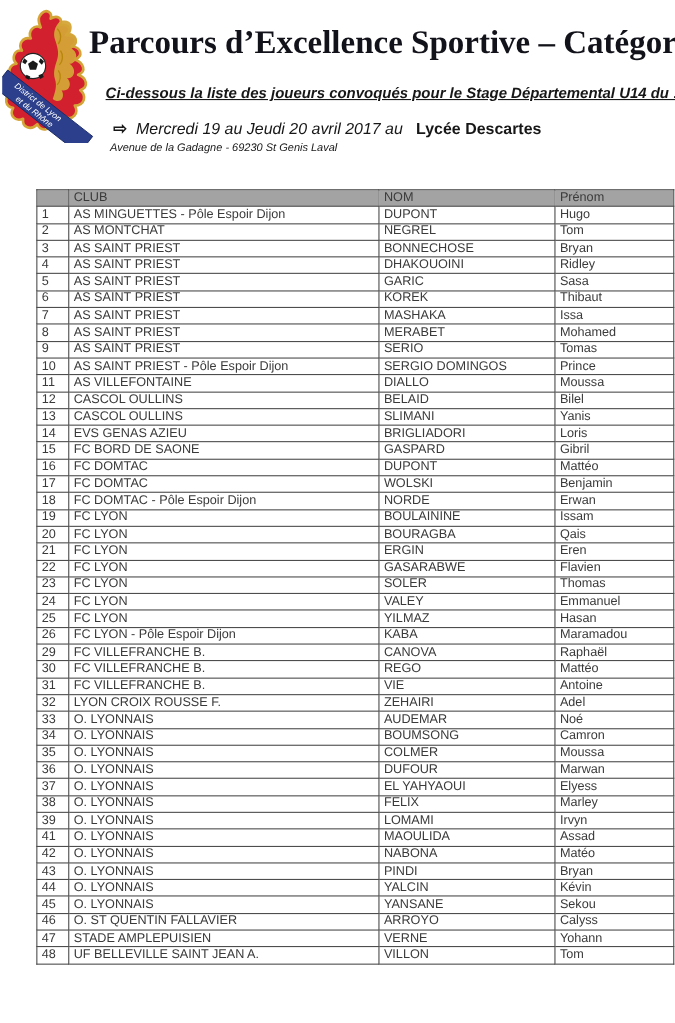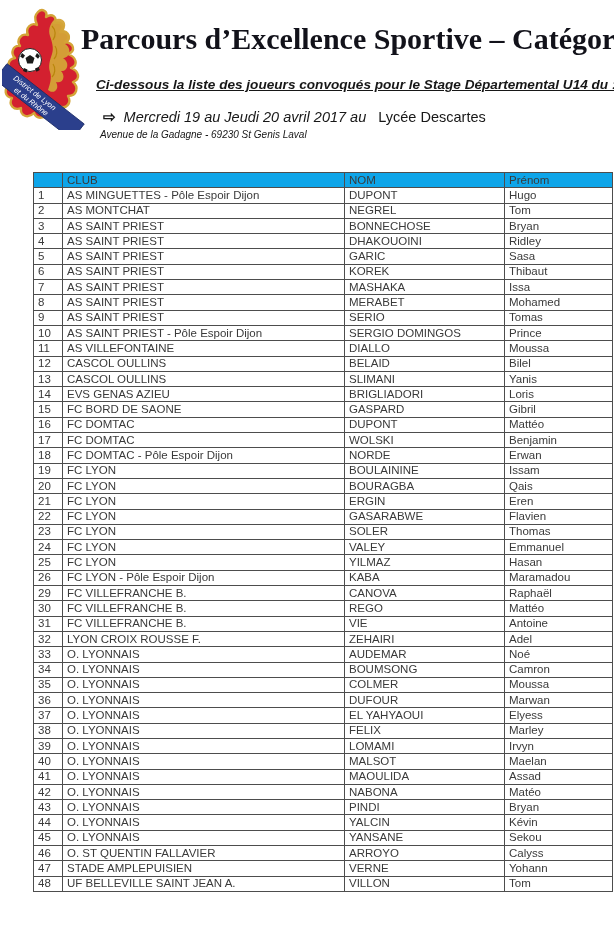--- a/index.html
+++ b/index.html
@@ -21,39 +21,39 @@
     position:absolute;left:96px;top:77px;width:515px;
     font-size:13.6px;font-weight:bold;font-style:italic;
     text-decoration:underline;color:#171717;white-space:nowrap;
   }
   .date-line{
     position:absolute;left:103px;top:108px;
     font-size:14.5px;color:#171717;white-space:nowrap;
   }
   .date-line .arrow{font-style:normal;font-weight:bold;font-size:15px;margin-right:4px;}
   .date-line .when{font-style:italic;}
-  .date-line .venue{font-style:normal;font-weight:normal;margin-left:8px;}
+  .date-line .venue{font-style:normal;font-weight:bold;margin-left:8px;}
   .address-line{
     position:absolute;left:100px;top:129px;
     font-size:10px;font-style:italic;color:#171717;white-space:nowrap;
   }
   table.players{
     position:absolute;left:33px;top:172px;
     width:579px;border-collapse:collapse;table-layout:fixed;
     font-size:11.5px;color:#3a3a3a;
   }
   table.players th, table.players td{
     border:1px solid #4d4d4d;
     height:14.3px;line-height:13px;
     padding:0 2px 0 4px;
     text-align:left;vertical-align:middle;
     white-space:nowrap;overflow:hidden;
     font-weight:normal;
   }
-  table.players thead th{background:#0ea5e9;}
+  table.players thead th{background:#a3a3a3;}
   col.c-num{width:29px;}
   col.c-club{width:282px;}
   col.c-nom{width:160px;}
   col.c-prenom{width:108px;}
 </style>
 </head>
 <body>
 
 <div class="page">
 
@@ -334,26 +334,20 @@
       <td>FELIX</td>
       <td>Marley</td>
     </tr>
         <tr>
       <td>39</td>
       <td>O. LYONNAIS</td>
       <td>LOMAMI</td>
       <td>Irvyn</td>
     </tr>
         <tr>
-      <td>40</td>
-      <td>O. LYONNAIS</td>
-      <td>MALSOT</td>
-      <td>Maelan</td>
-    </tr>
-        <tr>
       <td>41</td>
       <td>O. LYONNAIS</td>
       <td>MAOULIDA</td>
       <td>Assad</td>
     </tr>
         <tr>
       <td>42</td>
       <td>O. LYONNAIS</td>
       <td>NABONA</td>
       <td>Matéo</td>

